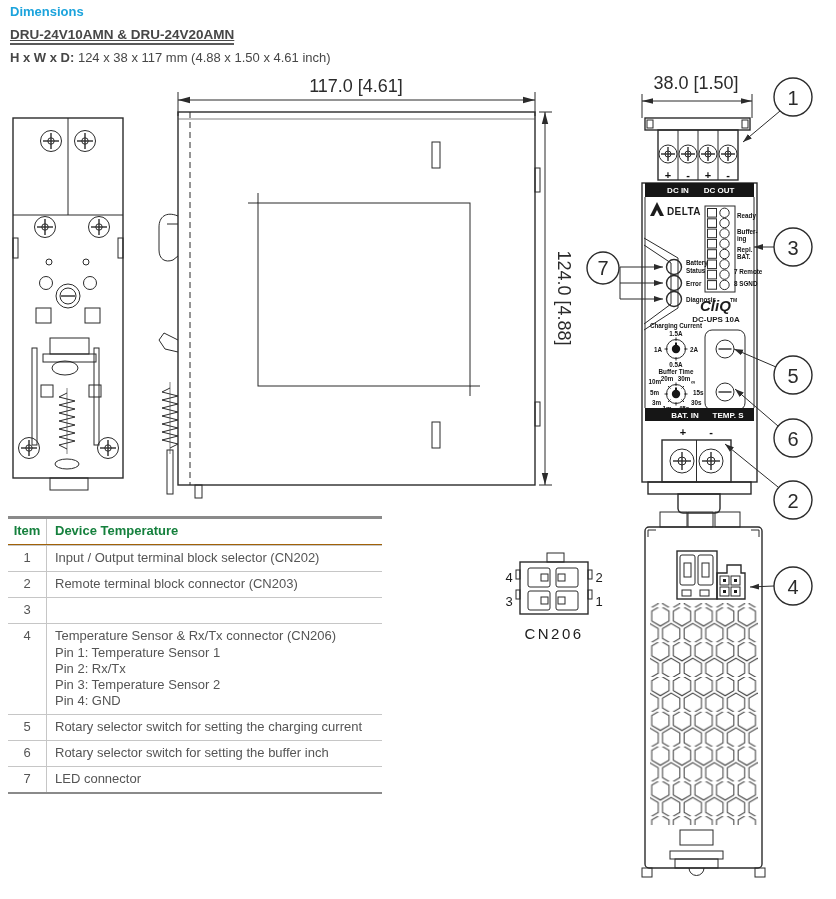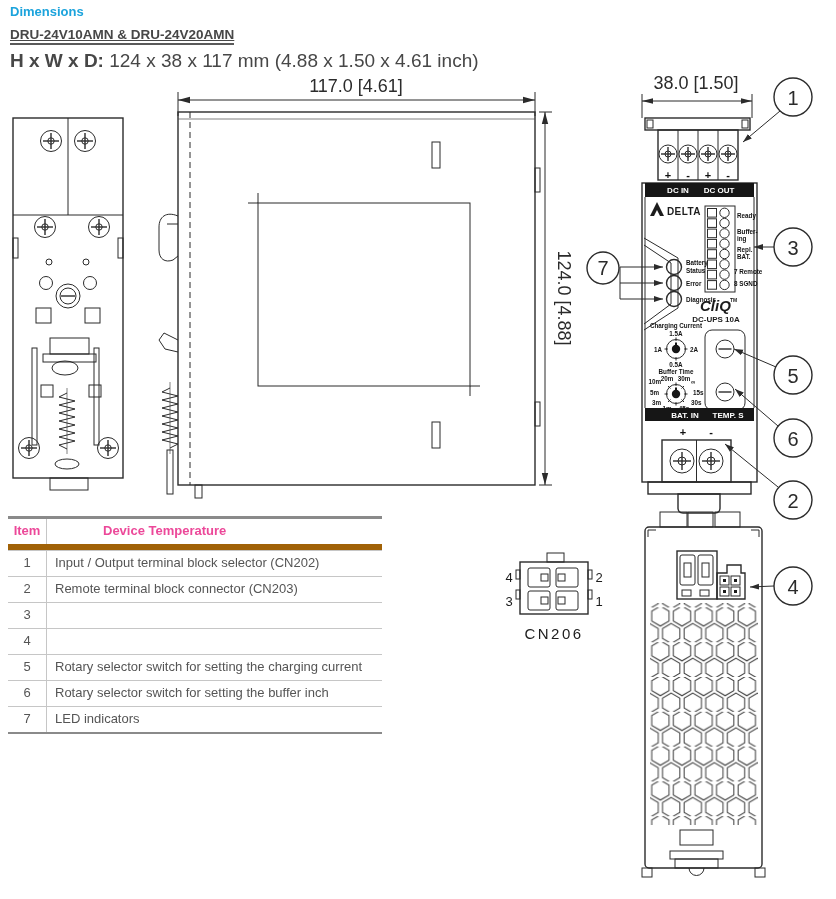--- a/index.html
+++ b/index.html
@@ -1,37 +1,37 @@
 <!DOCTYPE html>
 <html><head>
 <meta charset="utf-8">
 <style>
   html,body{margin:0;padding:0;background:#fff;}
   body{width:836px;height:899px;font-family:"Liberation Sans",sans-serif;}
   .canvas{position:relative;width:836px;height:899px;background:#fff;overflow:hidden;}
   .page-title{position:absolute;left:10px;top:4px;font-size:13px;font-weight:bold;color:#1ba3dc;margin:0;}
   .models{position:absolute;left:10px;top:27px;font-size:13.5px;font-weight:bold;color:#474747;
           border-bottom:2px solid #5a5a5a;padding-bottom:1px;text-decoration:underline;}
-  .sizeline{position:absolute;left:10px;top:50px;font-size:19px;color:#474747;}
+  .sizeline{position:absolute;left:10px;top:50px;font-size:13px;color:#474747;}
   .sizeline .b{font-weight:bold;}
   svg{position:absolute;}
   svg text{font-family:"Liberation Sans",sans-serif;fill:#1c1c1c;}
   .ln{stroke:#2b2b2b;fill:none;stroke-width:1;}
   .ln2{stroke:#2b2b2b;fill:none;stroke-width:1.4;}
   .thin{stroke:#4a4a4a;fill:none;stroke-width:0.7;}
   .dimtxt{font-size:18px;fill:#2b2b2b;}
   .callout-num{font-size:20px;fill:#2b2b2b;}
   .bartxt{font-size:8px;font-weight:bold;fill:#fff;}
   .tinyb{font-size:6.3px;font-weight:bold;fill:#111;}
   .pol{font-size:11px;font-weight:bold;fill:#111;}
   
   .dtable{position:absolute;left:8px;top:516px;width:374px;font-size:13px;color:#555;
           border-top:3px solid #8a8a8a;border-bottom:2px solid #8a8a8a;}
   .trow{display:flex;border-top:1px solid #c6c6c6;line-height:16px;}
-  .trow.head{border-top:none;border-bottom:6px solid #a16207;color:#ec4899;font-weight:bold;gap:48px;}
+  .trow.head{border-top:none;border-bottom:1px solid #a16207;color:#15803d;font-weight:bold;}
   .c-item{width:38px;flex:0 0 38px;text-align:center;border-right:1px solid #c6c6c6;padding:4px 0 5px 0;}
   .c-desc{flex:1;padding:4px 6px 5px 8px;}
   .pins{white-space:pre-line;margin-top:1px;}
   .cn206-wrap{position:absolute;}
 </style>
 </head>
 <body>
 
 <div class="canvas">
 
@@ -445,28 +445,35 @@
     </div>
     <div class="trow">
       <div class="c-item">2</div>
       <div class="c-desc">Remote terminal block connector (CN203)</div>
     </div>
     <div class="trow">
       <div class="c-item">3</div>
     </div>
     <div class="trow">
       <div class="c-item">4</div>
+      <div class="c-desc">
+        <div>Temperature Sensor &amp; Rx/Tx connector (CN206)</div>
+        <div class="pins">Pin 1: Temperature Sensor 1
+Pin 2: Rx/Tx
+Pin 3: Temperature Sensor 2
+Pin 4: GND</div>
+      </div>
     </div>
     <div class="trow">
       <div class="c-item">5</div>
       <div class="c-desc">Rotary selector switch for setting the charging current</div>
     </div>
     <div class="trow">
       <div class="c-item">6</div>
       <div class="c-desc">Rotary selector switch for setting the buffer inch</div>
     </div>
     <div class="trow">
       <div class="c-item">7</div>
-      <div class="c-desc">LED indicators</div>
+      <div class="c-desc">LED connector</div>
     </div>
   </div>
 
 </div>
 
 </body></html>

